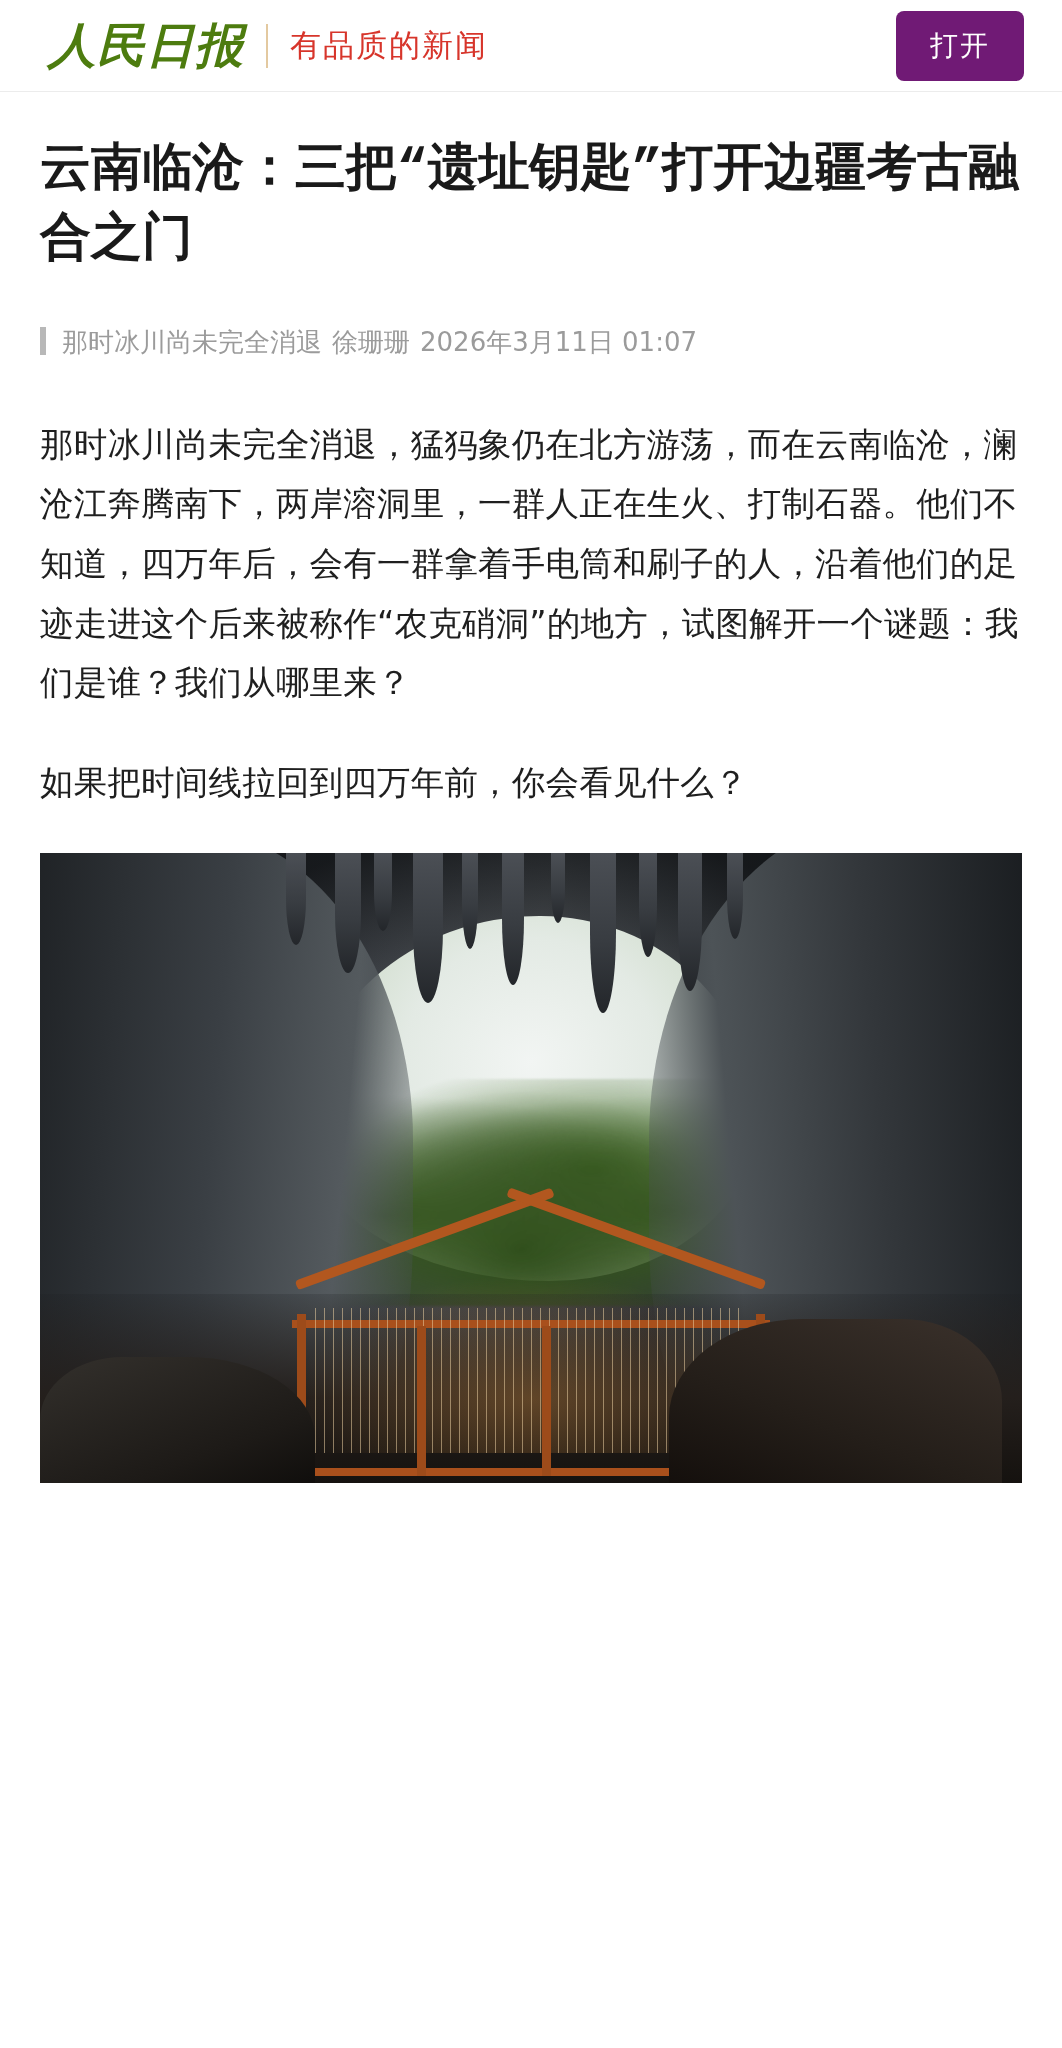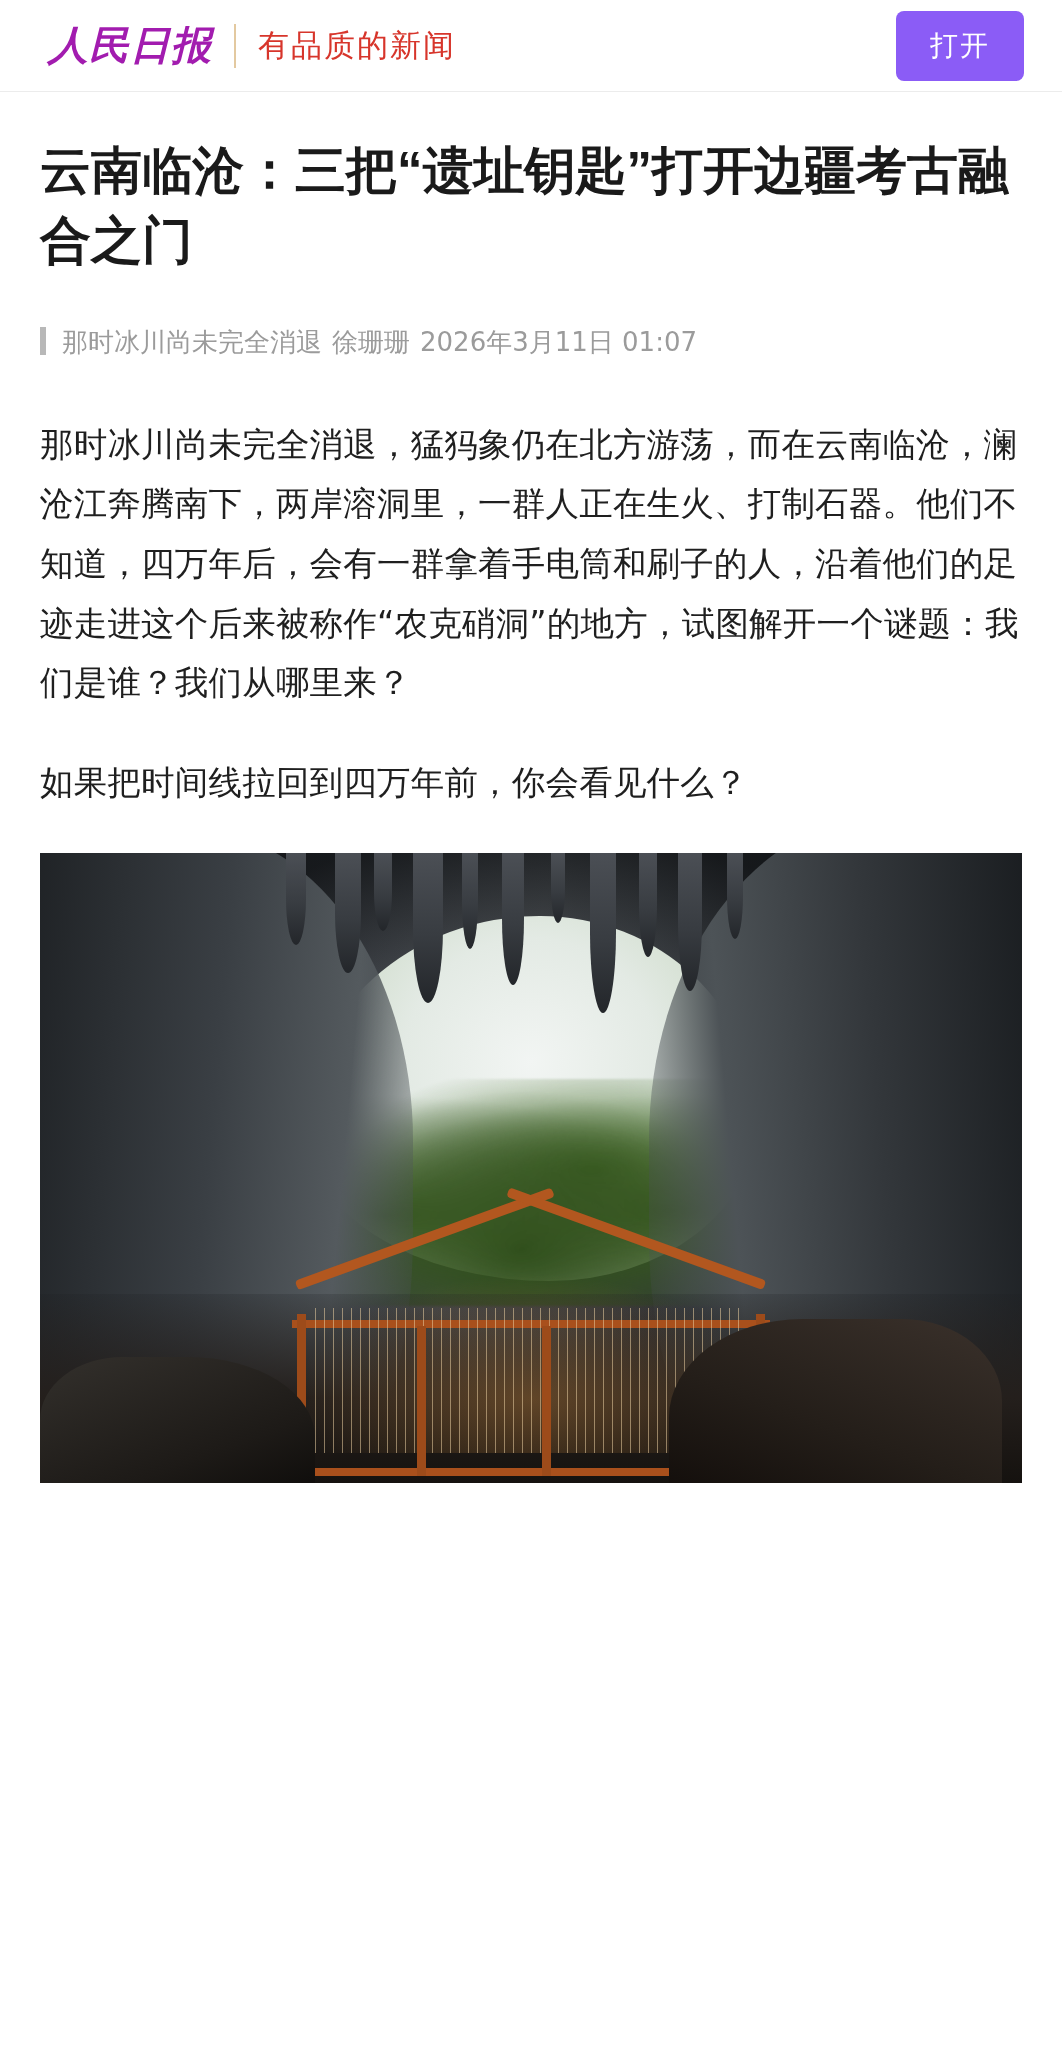--- a/index.html
+++ b/index.html
@@ -28,40 +28,40 @@
     border-bottom: 1px solid #ececec;
   }
   .brand {
     display: flex;
     align-items: center;
   }
   .brand-logo {
     font-family: "Liberation Serif", "DejaVu Serif", serif;
     font-weight: bold;
     font-style: italic;
-    font-size: 40px;
-    color: #a21caf;
+    font-size: 48px;
+    color: #4d7c0f;
     letter-spacing: 1px;
     line-height: 1;
     padding-right: 22px;
   }
   .brand-divider {
     width: 2px;
     height: 44px;
     background: #e3c9a0;
     margin-right: 22px;
   }
   .brand-slogan {
     font-size: 31px;
     color: #d7352b;
     letter-spacing: 2px;
     font-family: Liberation Sans, sans-serif;
   }
   .open-btn {
-    background: #8b5cf6;
+    background: #701a75;
     color: #ffffff;
     font-size: 28px;
     letter-spacing: 2px;
     border: none;
     border-radius: 8px;
     padding: 16px 34px;
     cursor: pointer;
     font-family: "DejaVu Sans", sans-serif;
   }
 
@@ -69,21 +69,21 @@
   .article {
     padding: 44px 40px 0 40px;
   }
   h1.title {
     font-size: 51px;
     line-height: 1.38;
     font-weight: bold;
     color: #1a1a1a;
     margin: 0 0 44px 0;
     letter-spacing: 0px;
-    font-family: Liberation Sans, sans-serif;
+    font-family: Liberation Mono, monospace;
   }
   .meta {
     color: #9b9b9b;
     font-size: 26px;
     line-height: 1.62;
     margin-bottom: 52px;
     padding-left: 22px;
     position: relative;
     font-family: "DejaVu Sans", sans-serif;
   }

